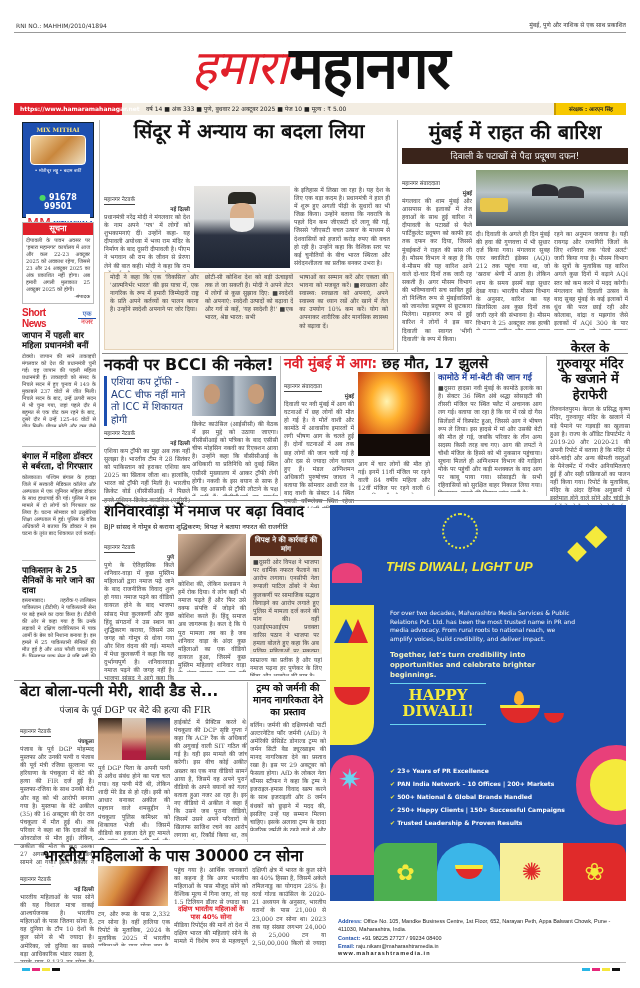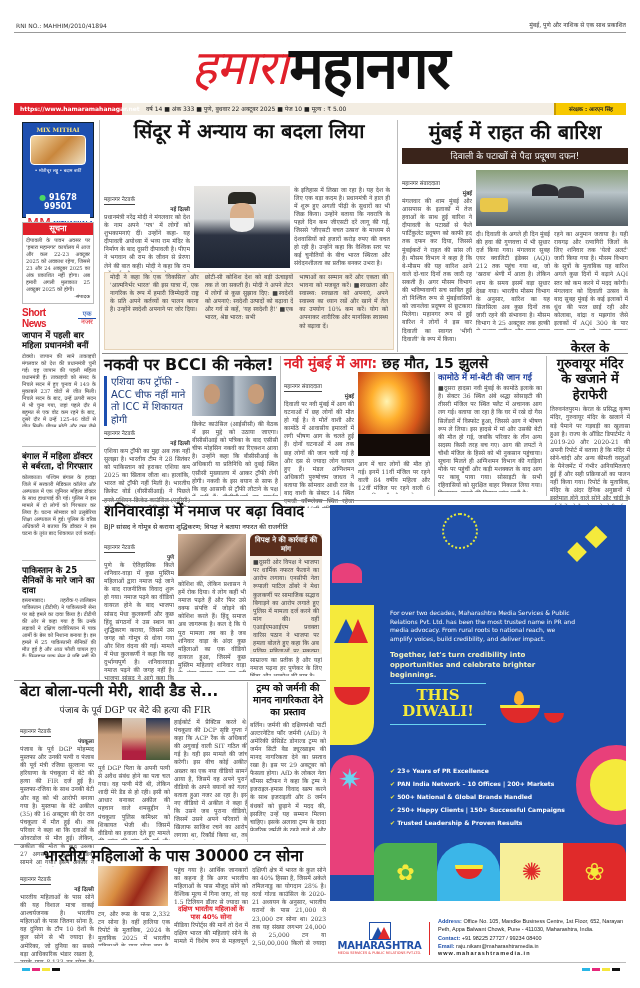--- a/index.html
+++ b/index.html
@@ -137,21 +137,21 @@
   <div class="small" style="height:60px">एशिया कप ट्रॉफी का मुद्दा अब तक नहीं सुलझा है। भारतीय टीम ने 28 सितंबर को पाकिस्तान को हराकर एशिया कप 2025 का खिताब जीता था। हालांकि, भारत को ट्रॉफी नहीं मिली है। भारतीय क्रिकेट बोर्ड (बीसीसीआई) ने पिछले हफ्ते एशियन क्रिकेट काउंसिल (एसीसी) को पत्र लिखकर ट्रॉफी देने के लिए कहा। बीसीसीआई ने चेतावनी दी कि अगर ट्रॉफी नहीं सौंपी गई तो अगले महीने इंटरनेशनल</div>
 </div>
 <div class="abs" style="left:192px;top:420px;width:86px">
   <div class="small" style="height:76px">क्रिकेट काउंसिल (आईसीसी) की बैठक में इस मुद्दे को उठाया जाएगा। बीसीसीआई को पत्रिका के बाद एसीसी चीफ मोहसिन नकवी का रिएक्शन आया है। उन्होंने कहा कि बीसीसीआई के अधिकारी या प्रतिनिधि को दुबई स्थित एसीसी मुख्यालय में आकर ट्रॉफी लेनी होगी। नकवी के इस बयान से साफ है कि वह आसानी से ट्रॉफी लौटाने के पक्ष में नहीं हैं। बीसीसीआई का समर्थन अफगानिस्तान और श्रीलंका ने कर दिया है जिससे नकवी की मुश्किल बढ़ सकती है।</div>
 </div>
 
 <div class="vline" style="left:280px;top:356px;height:140px"></div>
 
 <div class="abs" style="left:284px;top:355px;width:270px;font-size:14px;line-height:1.25;font-weight:bold;white-space:nowrap">
   <span style="color:#e0202a">नवी मुंबई में आग:</span>
-  <span style="color:#111">छह मौत, 15 झुलसे</span>
+  <span style="color:#111">छह मौत, 17 झुलसे</span>
 </div>
 <div class="abs" style="left:284px;top:373px;width:70px">
   <span class="byline">महानगर संवाददाता</span>
   <div class="dateline">मुंबई</div>
   <div class="small" style="height:108px">दिवाली पर नवी मुंबई में आग की घटनाओं में छह लोगों की मौत हो गई है। वे मौतें वाशी और कामोठे में आवासीय इमारतों में लगी भीषण आग के चलते हुई हैं। दोनों घटनाओं में अब तक छह लोगों की जान चली गई है और दस से ज्यादा लोग घायल हुए हैं। मंडल अग्निशमन अधिकारी पुरुषोत्तम जाधव ने बताया कि सोमवार आधी रात के बाद वाशी के सेक्टर 14 स्थित एमजी कॉम्प्लेक्स स्थित रहेजा टावर की 10वीं मंजिल के एक अपार्टमेंट में भीषण आग लग गई। आग ऊपरी दो मंजिलों पर स्थित दो अपार्टमेंटों तक फैल गई।</div>
 </div>
 <div class="photo" style="left:358px;top:372px;width:72px;height:84px;background:radial-gradient(ellipse at 40% 35%,#fff3b0 0%,#ffb02e 25%,#d5561a 55%,#2a1a10 90%)">
   <div style="position:absolute;left:0;bottom:0;width:72px;height:22px;background:#140c08"></div>
 </div>
 <div class="abs" style="left:358px;top:460px;width:72px">
@@ -202,25 +202,26 @@
   <div style="position:absolute;left:0;top:100px;width:44px;height:140px;background:#f5ea3c;border-radius:0 0 22px 0"></div>
   <div style="position:absolute;left:4px;top:114px;width:0;height:0;border-left:12px solid transparent;border-right:12px solid transparent;border-bottom:24px solid #1f4fa8"></div>
   <div style="position:absolute;left:18px;top:114px;width:0;height:0;border-left:10px solid transparent;border-right:10px solid transparent;border-bottom:24px solid #e02a2a"></div>
   <div style="position:absolute;left:4px;top:182px;width:36px;height:18px;background:#e02a2a;border-radius:0 0 18px 18px"></div>
   <div style="position:absolute;left:0;top:250px;width:44px;height:120px;background:#e8407a;border-radius:22px 22px 0 0"></div>
   <div style="position:absolute;left:8px;top:258px;color:#6ad4f0;font-size:28px">✷</div>
 
   <div style="position:absolute;right:-30px;top:240px;width:80px;height:80px;border-radius:50%;border:14px solid #e8407a;background:#f5ea3c"></div>
 
   <div style="position:absolute;left:56px;top:54px;width:200px;color:#f5ea3c;font-weight:bold;font-size:13px;line-height:1.25;font-family:'Liberation Sans',sans-serif;font-style:italic">
+    <div>THIS DIWALI, LIGHT UP</div>
   </div>
   <div style="position:absolute;left:60px;top:104px;width:186px;color:#fff;font-size:6px;line-height:1.45">For over two decades, Maharashtra Media Services &amp; Public Relations Pvt. Ltd. has been the most trusted name in PR and media advocacy. From rural roots to national reach, we amplify voices, build credibility, and deliver impact.</div>
   <div style="position:absolute;left:60px;top:146px;width:186px;color:#f5f5c0;font-size:7px;font-weight:bold;line-height:1.4">Together, let's turn credibility into opportunities and celebrate brighter beginnings.</div>
   <div style="position:absolute;left:60px;top:178px;width:96px;text-align:center;color:#f5ea3c;font-family:'DejaVu Serif',serif;font-weight:bold;line-height:1.05;border-top:1px solid #6ad4f0;border-bottom:1px solid #6ad4f0;padding:4px 0">
-    <div style="font-size:15px">THIS</div>
+    <div style="font-size:15px">HAPPY</div>
     <div style="font-size:15px">DIWALI!</div>
   </div>
   <div style="position:absolute;left:170px;top:200px;width:40px;height:18px;background:#e02a2a;border-radius:0 0 20px 20px;border-top:3px solid #f5ea3c"></div>
   <div style="position:absolute;left:184px;top:186px;width:10px;height:14px;background:#ffb02e;border-radius:50% 50% 50% 50%/60% 60% 40% 40%"></div>
   <div style="position:absolute;left:214px;top:208px;width:20px;height:10px;background:#e02a2a;border-radius:0 0 10px 10px"></div>
 
   <ul style="position:absolute;left:60px;top:262px;width:180px;list-style:none;color:#fff;font-size:6px;font-weight:bold">
     <li style="margin-bottom:6px"><span style="color:#f5ea3c">✔ </span><span>23+ Years of PR Excellence</span></li>
     <li style="margin-bottom:6px"><span style="color:#f5ea3c">✔ </span><span>PAN India Network – 10 Offices | 200+ Markets</span></li>
     <li style="margin-bottom:6px"><span style="color:#f5ea3c">✔ </span><span>500+ National &amp; Global Brands Handled</span></li>
@@ -231,28 +232,20 @@
   <div style="position:absolute;left:44px;top:338px;width:252px;height:58px;display:flex">
     <div style="flex:1;background:#4caf50;display:flex;align-items:center;justify-content:center;color:#f5ea3c;font-size:22px;border-radius:12px 0 0 0">✿</div>
     <div style="flex:1;background:#3bb6e8;display:flex;align-items:center;justify-content:center;border-radius:50% 50% 0 0">
         <span style="width:28px;height:14px;background:#e02a2a;border-radius:0 0 14px 14px;display:block;border-top:4px solid #f5ea3c"></span>
       </div>
     <div style="flex:1;background:#f7ef9a;display:flex;align-items:center;justify-content:center;color:#e02a2a;font-size:24px">✺</div>
     <div style="flex:1;background:#e02a2a;display:flex;align-items:center;justify-content:center;color:#f5ea3c;font-size:24px;border-radius:0 12px 0 0">❀</div>
   </div>
 
   <div style="position:absolute;left:0;top:396px;width:296px;height:74px;background:#fff;display:flex;align-items:center">
-    <div style="width:100px;text-align:center;border-right:1px solid #e02a2a;padding:0 4px">
-      <div style="margin:0 auto;width:22px;height:18px;border:1px solid #1f4fa8;position:relative">
-        <span style="position:absolute;left:2px;bottom:0;width:0;height:0;border-left:6px solid transparent;border-right:6px solid transparent;border-bottom:12px solid #1f4fa8"></span>
-        <span style="position:absolute;left:8px;bottom:0;width:0;height:0;border-left:6px solid transparent;border-right:6px solid transparent;border-bottom:12px solid #e02a2a"></span>
-      </div>
-      <div style="color:#1f4fa8;font-weight:bold;font-size:10px;letter-spacing:-0.3px">MAHARASHTRA</div>
-      <div style="color:#e02a2a;font-size:3.5px">MEDIA SERVICES &amp; PUBLIC RELATIONS PVT.LTD.</div>
-    </div>
     <div style="flex:1;padding-left:8px;font-size:5.5px;line-height:1.35;color:#222;font-family:'Liberation Sans',sans-serif">
       <div><b style="color:#1f4fa8">Address:</b> <span>Office No. 105, Mandke Business Centre, 1st Floor, 652, Narayan Peth, Appa Balwant Chowk, Pune - 411030, Maharashtra, India.</span></div>
       <div style="margin-top:2px"><b style="color:#1f4fa8">Contact:</b> <span>+91 98225 27727 / 99234 08400</span></div>
       <div><b style="color:#1f4fa8">Email:</b> <span>raju.nikam@maharashtramedia.in</span></div>
       <div style="font-weight:bold;letter-spacing:1px">www.maharashtramedia.in</div>
     </div>
   </div>
 </div>
 
 <div class="hline" style="left:14px;width:312px;top:680px;background:#888"></div>

